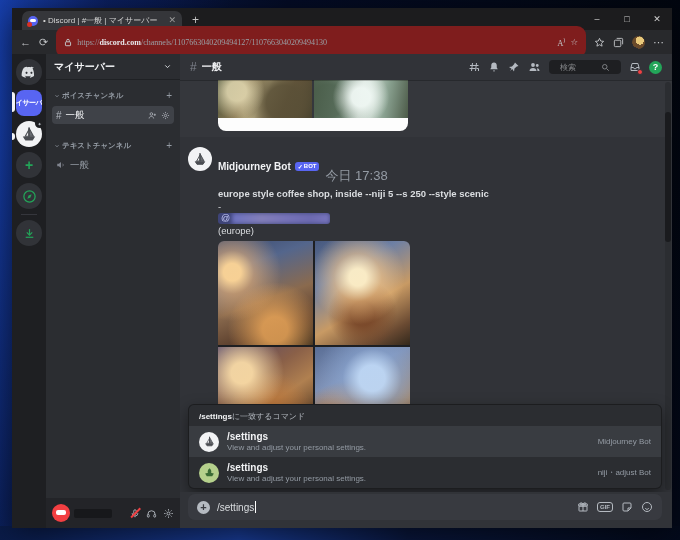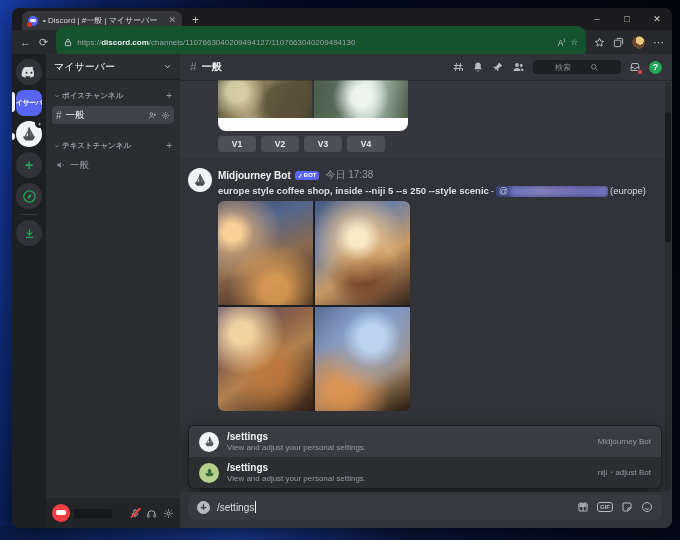--- a/index.html
+++ b/index.html
@@ -7,37 +7,37 @@
     font-family:"Liberation Sans", sans-serif; }
   .stage { position:relative; width:680px; height:540px;
     background:
       linear-gradient(100deg, rgba(30,80,220,.55) 0%, rgba(16,40,130,.35) 14%, rgba(4,10,35,0) 30%),
       linear-gradient(70deg, #071638 0%, #10307e 18%, #0a1c4f 32%, #040c26 55%, #02060f 100%);
   }
   .stage::after { content:""; position:absolute; left:0; bottom:0; width:680px; height:14px;
       background:linear-gradient(85deg, #0a1c4a 0%, #1a3f9e 35%, #0a1840 60%, #030a1c 100%); z-index:0;}
   
   .window { position:absolute; left:12px; top:8px; width:660px; height:520px;
-    background:#202124; border-radius:8px; overflow:hidden; z-index:2;
+    background:#202124; border-radius:0; overflow:hidden; z-index:2;
     box-shadow:0 8px 30px rgba(0,0,0,.6); display:flex; flex-direction:column; }
   .tabbar { height:22px; background:#1c1c1e; display:flex; align-items:flex-end; flex:0 0 22px; }
   .tab { margin-left:10px; height:19px; width:160px; background:#35363a; border-radius:7px 7px 0 0;
     display:flex; align-items:center; padding:0 6px; gap:5px; }
   .favicon { width:10px; height:10px; border-radius:50%; background:#5865f2; position:relative; flex:0 0 10px;}
   .favicon::before{content:""; position:absolute; left:2px; top:3px; width:6px; height:3px; border-radius:2px; background:#fff;}
   .favicon::after{content:""; position:absolute; left:-1px; bottom:-1px; width:5px; height:5px; border-radius:50%; background:#d93025;}
   .tab-title { color:#d6d6d6; font-size:8px; white-space:nowrap; overflow:hidden; flex:1; }
   .tab-close { color:#9a9a9a; font-size:9px; line-height:9px; cursor:default;}
   .newtab { color:#c6c6c6; font-size:12px; margin-left:10px; padding-bottom:3px;}
   .win-controls { margin-left:auto; display:flex; height:100%; align-items:center;}
   .win-btn { width:30px; text-align:center; color:#d0d0d0; font-size:9px; }
   .addressbar { height:24px; background:#28292c; display:flex; align-items:center; padding:0 8px; gap:8px; flex:0 0 24px;}
   .nav-ic { color:#c2c4c7; font-size:11px; }
-  .url-pill { flex:1; height:17px; background:#14532d; border-radius:9px; display:flex; align-items:center;
-    padding:16px 8px; gap:5px; min-width:0;}
+  .url-pill { flex:1; height:17px; background:#7f1d1d; border-radius:9px; display:flex; align-items:center;
+    padding:16px 8px; gap:5px; min-width:0;font-family:Liberation Serif, serif;}
   .url-text { color:#9aa0a6; font-size:8px; white-space:nowrap; overflow:hidden; flex:1;}
   .url-text b { color:#e8eaed; font-weight:bold;}
   .pill-ic, .bar-ic { color:#c2c4c7; font-size:8.5px; flex:0 0 auto;}
   .avatar-browser { width:13px; height:13px; border-radius:50%;
      background:radial-gradient(circle at 60% 35%, #e8c87a 0 35%, #6a4a2a 36% 70%, #2c2c34 71%);}
   
   .discord { flex:1; display:flex; min-height:0; background:#313338;}
   
   .rail { width:34px; background:#1e1f22; display:flex; flex-direction:column; align-items:center;
     padding-top:5px; gap:5px; position:relative; flex:0 0 34px;}
@@ -50,21 +50,21 @@
     overflow:hidden; white-space:nowrap; letter-spacing:-0.5px;}
   .server-mj { background:#f2f3f5; }
   .server-mj svg { width:18px; height:18px;}
   .mj-badge { position:absolute; right:-2px; top:-2px; width:9px; height:9px; border-radius:50%;
     background:#1e1f22; display:flex; align-items:center; justify-content:center; color:#b5bac1; font-size:5px;}
   .rail-green { color:#23a559; font-size:14px; font-weight:bold;}
   .rail-div { width:16px; height:1px; background:#35363c; flex:0 0 1px;}
   
   .sidebar { width:134px; background:#2b2d31; display:flex; flex-direction:column; flex:0 0 134px; min-height:0;}
   .guild-header { height:26px; border-bottom:1px solid #1f2124; display:flex; align-items:center;
-    padding:0 8px; color:#f2f3f5; font-size:10px; font-weight:normal; flex:0 0 26px;}
+    padding:0 8px; color:#f2f3f5; font-size:10px; font-weight:bold; flex:0 0 26px;}
   .guild-header svg { margin-left:auto;}
   .channels { padding:8px 6px; display:flex; flex-direction:column; gap:3px; flex:1; min-height:0;}
   .cat-row { display:flex; align-items:center; gap:2px; color:#949ba4; font-size:7.5px; font-weight:bold;
     padding:2px 2px; }
   .cat-row .plus { margin-left:auto; font-size:10px; font-weight:normal;}
   .chan-row { display:flex; align-items:center; gap:4px; height:18px; border-radius:4px; padding:0 4px;
     color:#949ba4; font-size:9.5px;}
   .chan-selected { background:#3f4248; color:#f2f3f5;}
   .chan-hash { font-size:10px; color:#80848e; font-weight:normal;}
   .chan-selected .chan-hash { color:#b5bac1;}
@@ -79,22 +79,22 @@
   .userbar-icons { margin-left:auto; display:flex; gap:6px; align-items:center; color:#b5bac1;}
   .mic-wrap { position:relative; display:flex;}
   .mic-slash { position:absolute; left:-1px; top:4px; width:13px; height:1.5px; background:#f23f42;
     transform:rotate(-45deg);}
   
   .main { flex:1; display:flex; flex-direction:column; min-width:0; min-height:0;}
   .chan-header { height:26px; display:flex; align-items:center; padding:0 10px; gap:5px;
     box-shadow:0 1px 0 rgba(0,0,0,.25); flex:0 0 26px; z-index:3; background:#313338;}
   .chan-header .title { color:#f2f3f5; font-size:10px; font-weight:bold;}
   .header-icons { margin-left:auto; display:flex; align-items:center; gap:8px; color:#b5bac1;}
-  .search-pill { width:88px; height:14px; background:#1e1f22; border-radius:4px; display:flex;
-    align-items:center; padding:0 22px; color:#87898c; font-size:8px;}
+  .search-pill { width:72px; height:14px; background:#1e1f22; border-radius:4px; display:flex;
+    align-items:center; padding:0 11px; color:#87898c; font-size:8px;}
   .search-pill svg { margin-left:auto;}
   .inbox-wrap { position:relative; display:flex;}
   .inbox-dot { position:absolute; right:-2px; bottom:-2px; width:6px; height:6px; border-radius:50%;
     background:#f23f42; border:1.5px solid #313338;}
   .help-circle { width:13px; height:13px; border-radius:50%; background:#23a559; color:#fff; font-size:9px;
     font-weight:bold; display:flex; align-items:center; justify-content:center;}
   
   .messages { flex:1; position:relative; min-height:0; overflow:hidden; background:#313338;}
   .scrollbar { position:absolute; right:1px; top:2px; bottom:2px; width:6px; background:#2b2d31;
     border-radius:3px;}
@@ -116,23 +116,23 @@
     font-weight:bold; display:flex; align-items:center; justify-content:center; border:none;}
   .mj-btn-reroll { width:32px;}
   .msg2 { position:relative; padding:8px 0 0 38px; margin-top:2px;}
   .msg-avatar { position:absolute; left:8px; top:8px; width:24px; height:24px; border-radius:50%;
     background:#f2f3f5; display:flex; align-items:center; justify-content:center;}
   .msg-avatar svg { width:16px; height:16px;}
   .msg-head { display:flex; align-items:center; gap:4px;}
   .msg-user { color:#f2f3f5; font-size:10px; font-weight:bold;}
   .bot-badge { background:#5865f2; color:#fff; font-size:6px; font-weight:bold; border-radius:3px;
     padding:1px 3px; display:flex; align-items:center; gap:1px;}
-  .msg-time { color:#949ba4; font-size:10px; margin-left:2px;}
+  .msg-time { color:#949ba4; font-size:13px; margin-left:2px;margin-top:20px;}
   .msg-text { margin-top:2px; color:#dbdee1; font-size:9.5px; line-height:13px; display:flex;
-    align-items:flex-end; flex-wrap:wrap; gap:0 2px;}
+    align-items:flex-start; flex-wrap:wrap; gap:0 2px;flex-direction:column;}
   .prompt { font-weight:bold;}
   .mention { display:inline-flex; align-items:center; width:112px; height:11px; border-radius:3px;
     background:rgba(88,101,242,.35); overflow:hidden; padding-left:3px; color:#c9cdfb; font-size:9px;}
   .mention-blur { flex:1; height:100%; background:
      linear-gradient(90deg, #7d82d8 0%, #9a93cf 30%, #8a84ce 55%, #7d78c4 80%, #8c86d4 100%);
      filter:blur(2px); opacity:.75; margin-left:2px;}
   .mj-grid { margin-top:4px; width:192px; height:210px; border-radius:6px; overflow:hidden;
     display:grid; grid-template-columns:1fr 1fr; grid-template-rows:1fr 1fr; gap:2px; background:#1e1f22;}
   .q { position:relative;}
   .q1 { background:
@@ -373,26 +373,20 @@
         </div>
 
         <div class="messages">
 
           <div class="msg1">
             <div class="grid-prev">
               <div class="gp-img gp-left"></div>
               <div class="gp-img gp-right"></div>
             </div>
             <div class="grid-white"></div>
-            <div class="btn-row">
-              <button class="mj-btn">V1</button>
-              <button class="mj-btn">V2</button>
-              <button class="mj-btn">V3</button>
-              <button class="mj-btn">V4</button>
-            </div>
           </div>
 
           <div class="msg2">
             <span class="msg-avatar">
               <svg class="ic" viewBox="0 0 24 24" fill="none" stroke="#4a4d52" stroke-width="1.4">
                   <path d="M12 3v13"></path>
                   <path d="M12 4l6 11H12z" fill="#6a6d73"></path>
                   <path d="M12 6L7 15h5z"></path>
                   <path d="M5 16h14l-2.5 4h-9z" fill="#4a4d52"></path>
                 </svg>
@@ -420,20 +414,21 @@
               <div class="q q3"></div>
               <div class="q q4"></div>
             </div>
           </div>
 
           <div class="scrollbar">
             <span class="scroll-thumb"></span>
           </div>
 
           <div class="popup">
+            <div class="popup-header"><b>/settings</b><span>に一致するコマンド</span></div>
             <div class="ac-item ac-selected">
               <span class="ac-avatar">
                 <svg class="ic" viewBox="0 0 24 24" fill="none" stroke="#4a4d52" stroke-width="1.4">
                     <path d="M12 3v13"></path>
                     <path d="M12 4l6 11H12z" fill="#6a6d73"></path>
                     <path d="M12 6L7 15h5z"></path>
                     <path d="M5 16h14l-2.5 4h-9z" fill="#4a4d52"></path>
                   </svg>
               </span>
               <span class="ac-texts">

